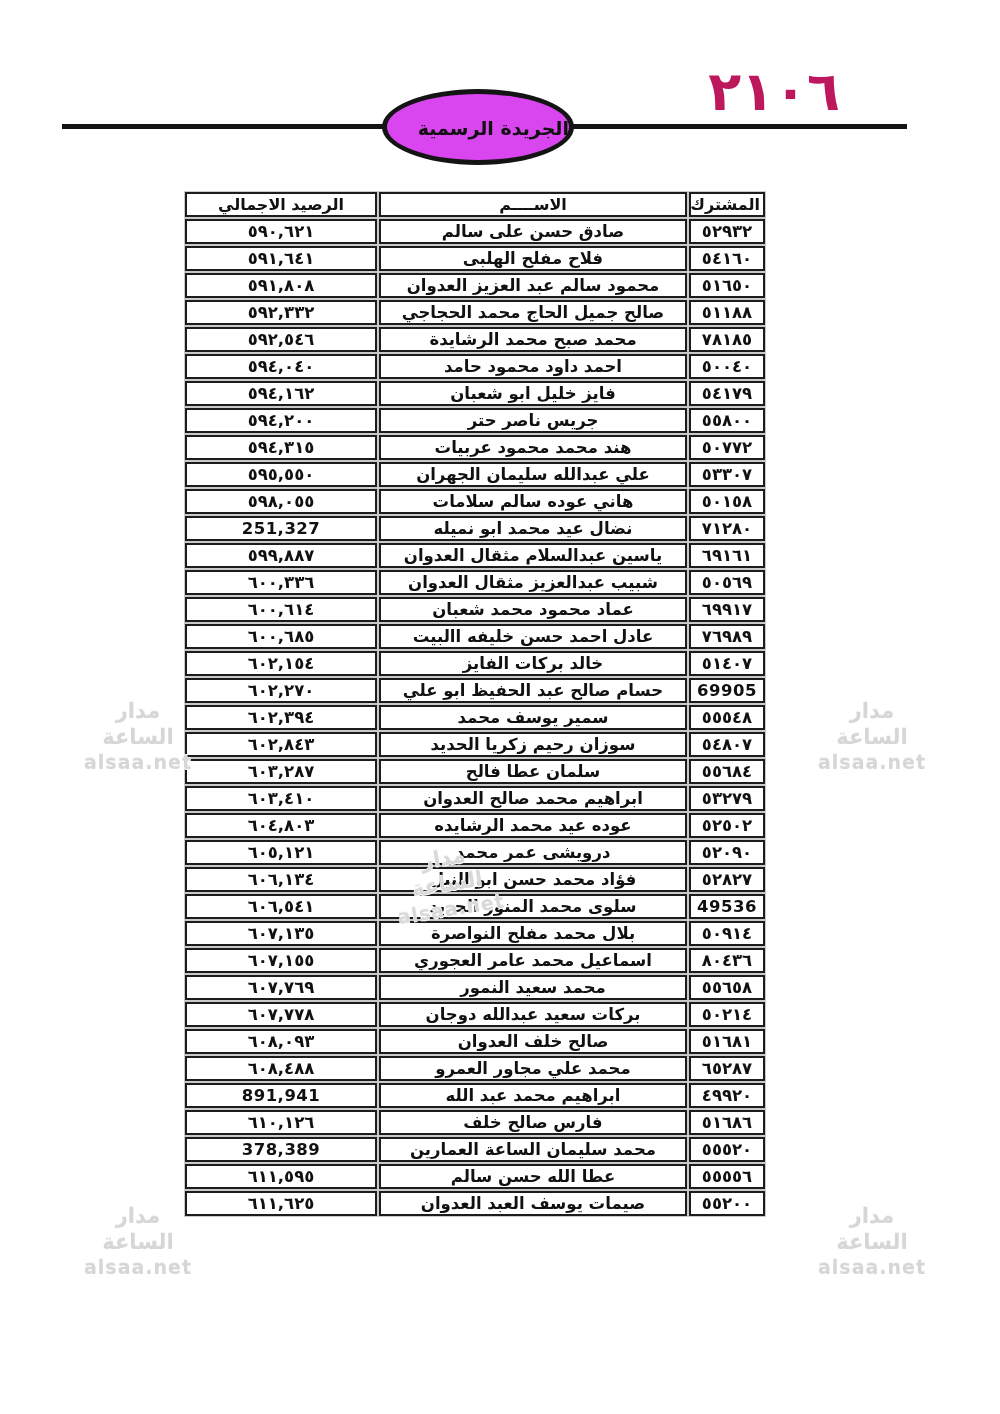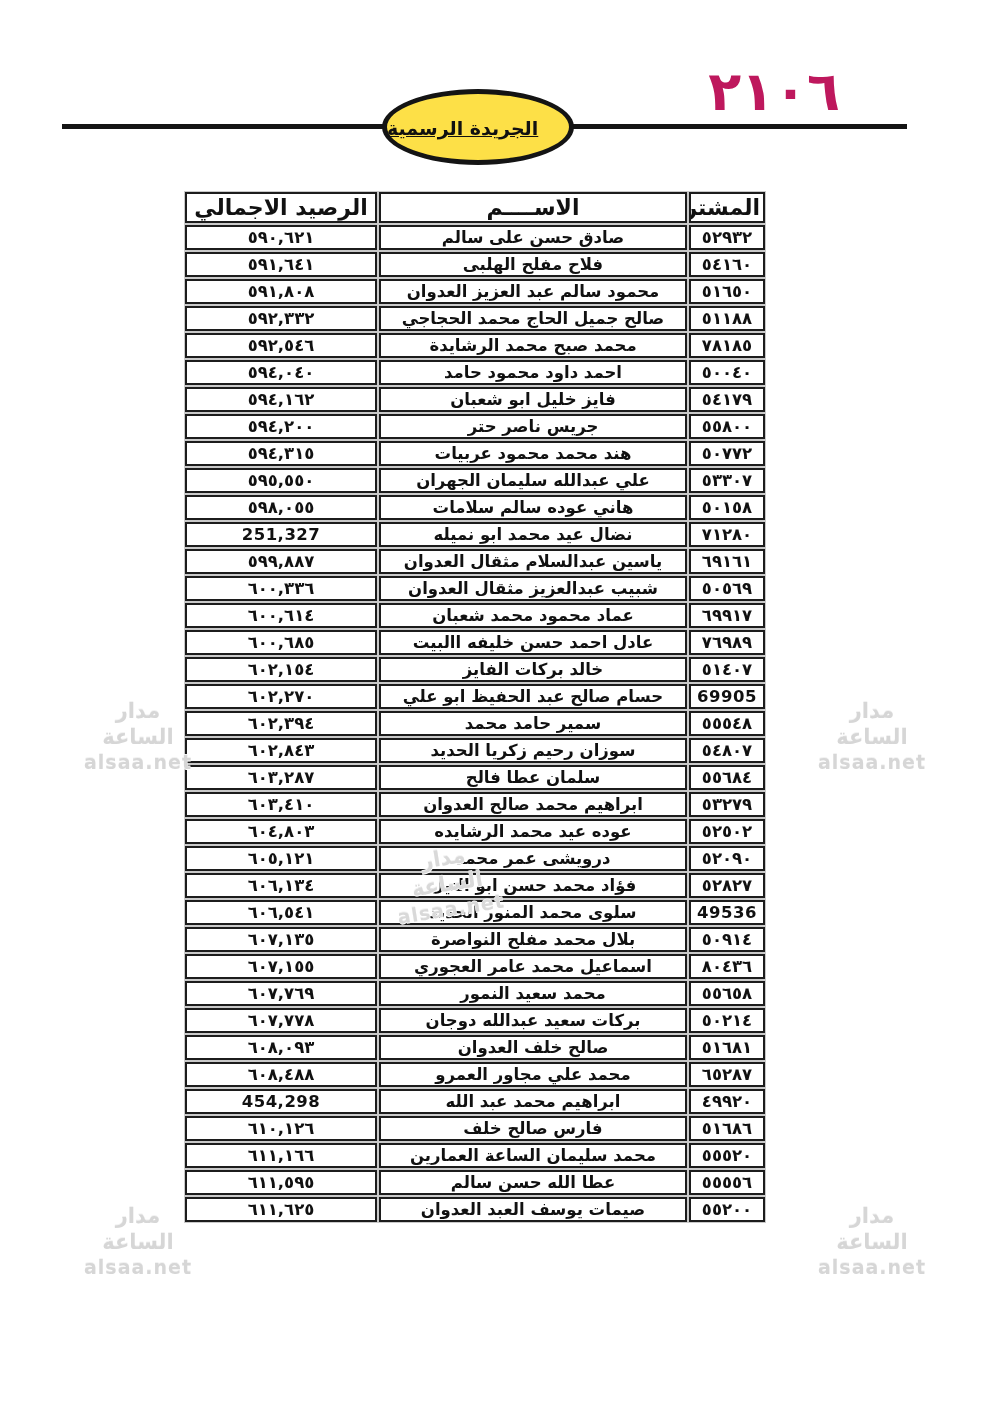--- a/index.html
+++ b/index.html
@@ -27,27 +27,26 @@
     width: 845px;
     height: 5px;
     background: #141414;
   }
   .masthead-ellipse {
     position: absolute;
     top: 89px;
     left: 382px;
     width: 192px;
     height: 76px;
-    background: #fde047;
+    background: #d946ef;
     border: 5px solid #141414;
     border-radius: 50%;
     display: flex;
     align-items: center;
-    justify-content: flex-end;
-    text-decoration: underline;
+    justify-content: flex-start;
   }
   .masthead-ellipse .gazette-title {
     font-size: 19px;
     font-weight: bold;
     padding-top: 2px;
   }
   .subscribers-table {
     position: absolute;
     top: 190px;
     left: 183px;
@@ -61,21 +60,21 @@
     box-shadow: 0 0 0 1px #c9c9c9;
     background: #ffffff;
     height: 23px;
     text-align: center;
     vertical-align: middle;
     font-weight: bold;
     white-space: nowrap;
     overflow: hidden;
     padding: 1px 3px;
   }
-  .subscribers-table th { font-size: 22px; }
+  .subscribers-table th { font-size: 16px; }
   .subscribers-table td { font-size: 16.5px; }
   col.col-subscriber { width: 76px; }
   col.col-name { width: 308px; }
   col.col-balance { width: 192px; }
   .num { letter-spacing: 0.5px; }
   .watermark {
     position: absolute;
     width: 120px;
     text-align: center;
     color: #d6d6d6;
@@ -203,21 +202,21 @@
     <td>خالد بركات الفايز</td>
     <td class="num">٦٠٢,١٥٤</td>
   </tr>
       <tr>
     <td class="num">69905</td>
     <td>حسام صالح عبد الحفيظ ابو علي</td>
     <td class="num">٦٠٢,٢٧٠</td>
   </tr>
       <tr>
     <td class="num">٥٥٥٤٨</td>
-    <td>سمير حامد محمد</td>
+    <td>سمير يوسف محمد</td>
     <td class="num">٦٠٢,٣٩٤</td>
   </tr>
       <tr>
     <td class="num">٥٤٨٠٧</td>
     <td>سوزان رحيم زكريا الحديد</td>
     <td class="num">٦٠٢,٨٤٣</td>
   </tr>
       <tr>
     <td class="num">٥٥٦٨٤</td>
     <td>سلمان عطا فالح</td>
@@ -274,31 +273,31 @@
     <td class="num">٦٠٨,٠٩٣</td>
   </tr>
       <tr>
     <td class="num">٦٥٢٨٧</td>
     <td>محمد علي مجاور العمرو</td>
     <td class="num">٦٠٨,٤٨٨</td>
   </tr>
       <tr>
     <td class="num">٤٩٩٢٠</td>
     <td>ابراهيم محمد عبد الله</td>
-    <td class="num">454,298</td>
+    <td class="num">891,941</td>
   </tr>
       <tr>
     <td class="num">٥١٦٨٦</td>
     <td>فارس صالح خلف</td>
     <td class="num">٦١٠,١٢٦</td>
   </tr>
       <tr>
     <td class="num">٥٥٥٢٠</td>
     <td>محمد سليمان الساعة العمارين</td>
-    <td class="num">٦١١,١٦٦</td>
+    <td class="num">378,389</td>
   </tr>
       <tr>
     <td class="num">٥٥٥٥٦</td>
     <td>عطا الله حسن سالم</td>
     <td class="num">٦١١,٥٩٥</td>
   </tr>
       <tr>
     <td class="num">٥٥٢٠٠</td>
     <td>صيمات يوسف العبد العدوان</td>
     <td class="num">٦١١,٦٢٥</td>

